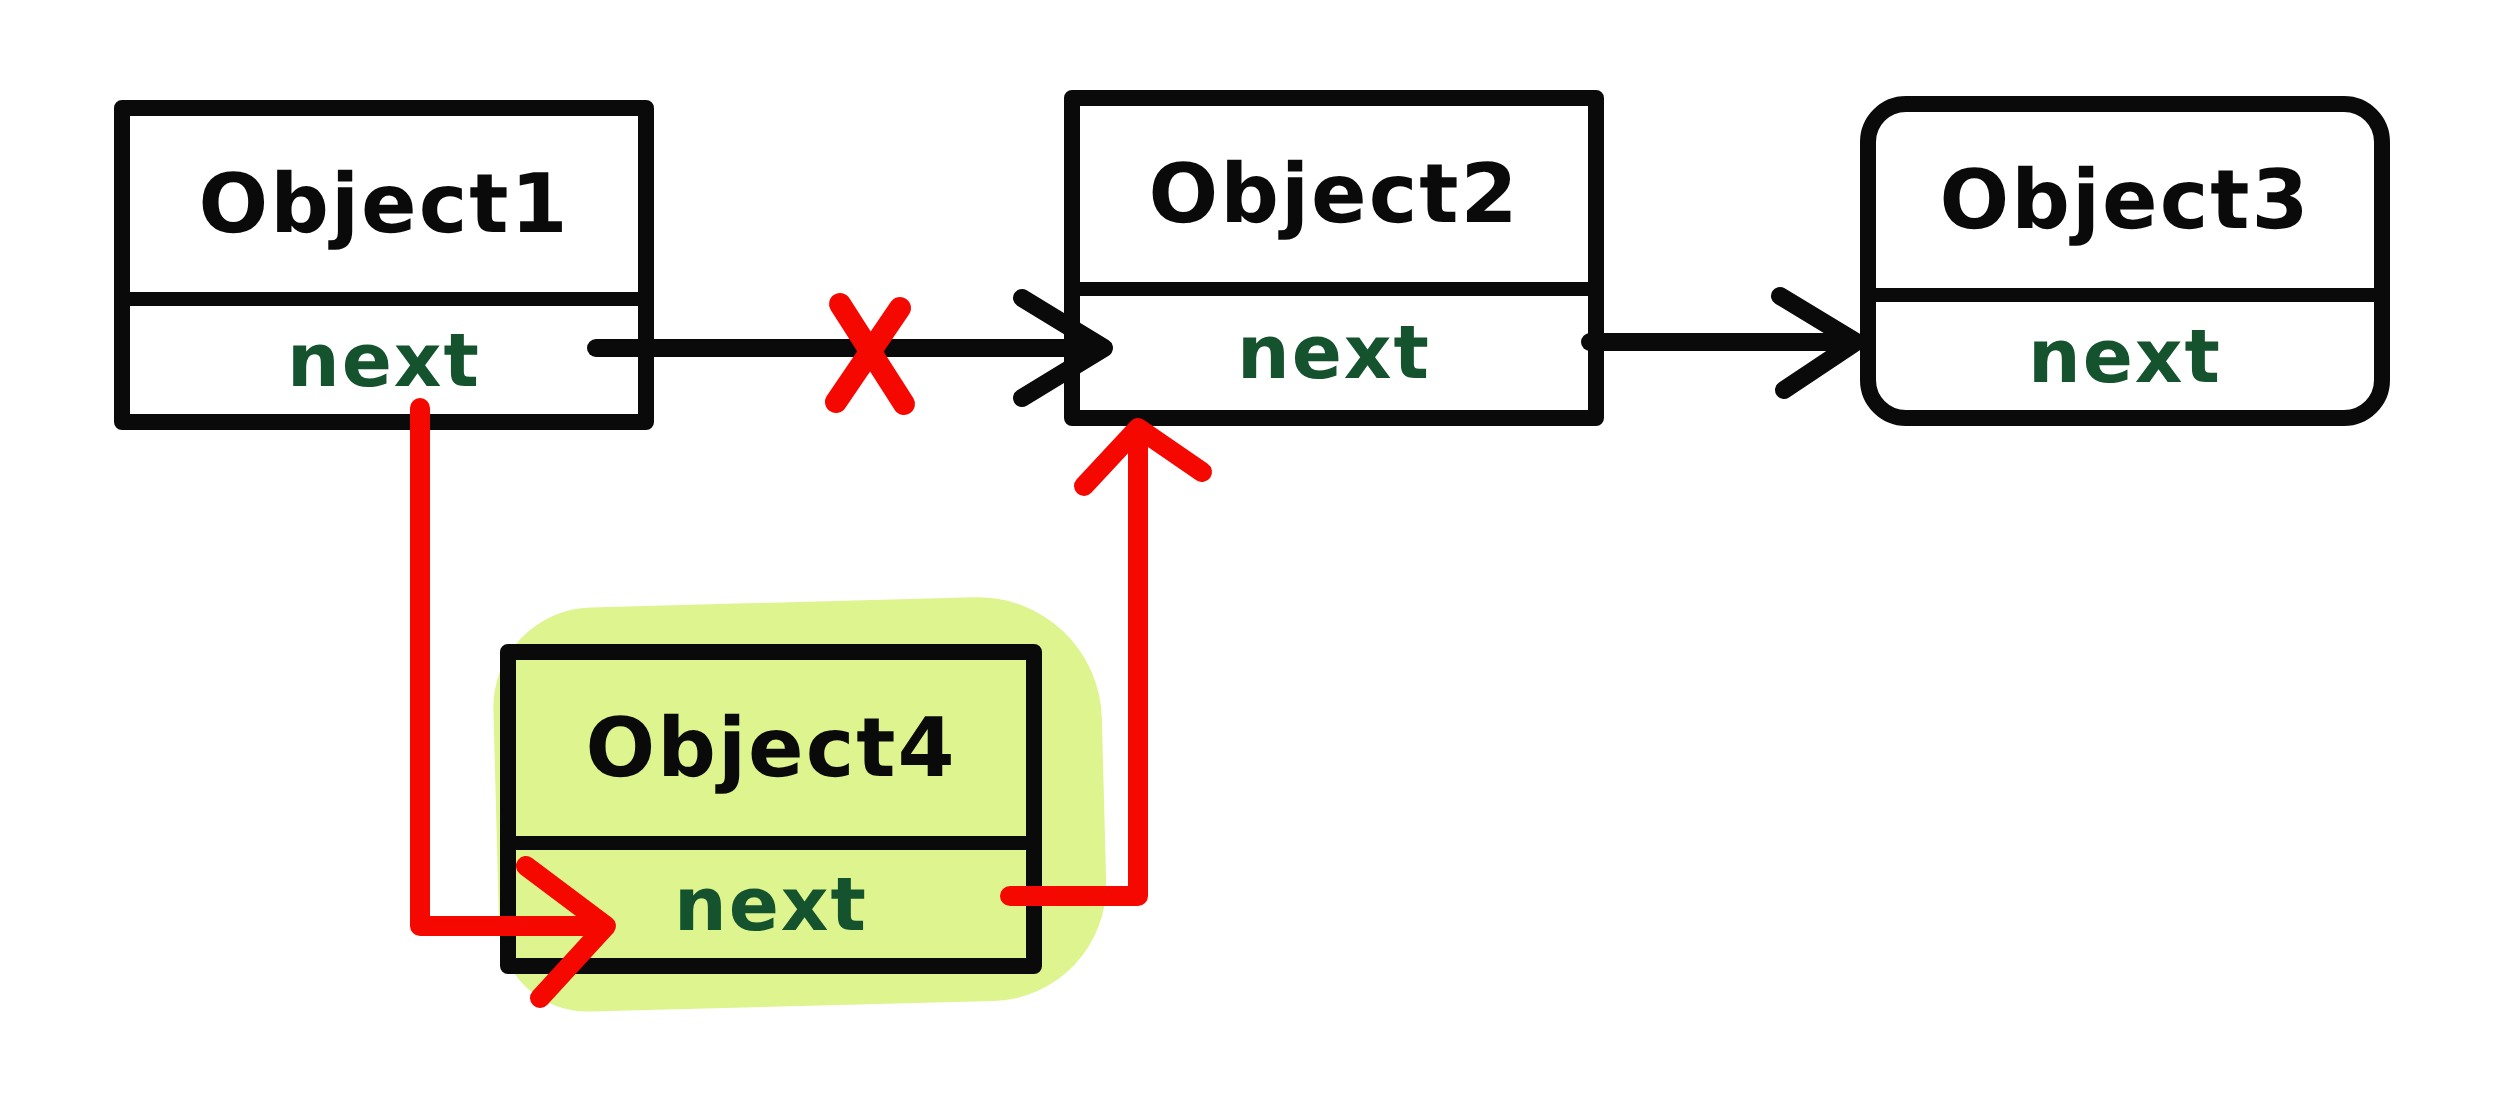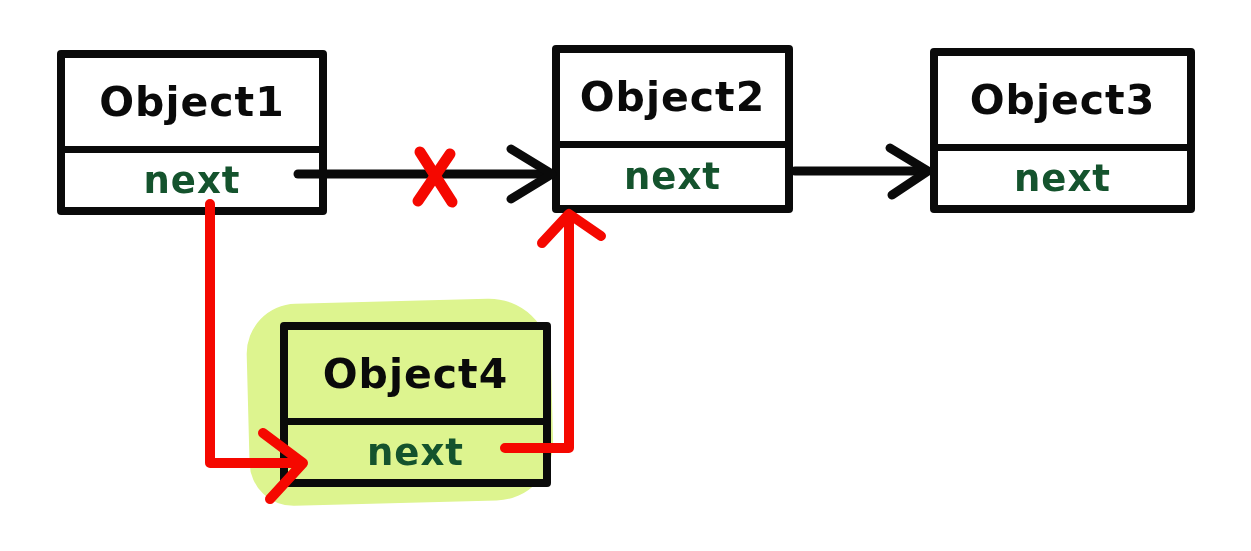--- a/index.html
+++ b/index.html
@@ -52,23 +52,23 @@
     flex: 1;
     display: flex;
     align-items: center;
     justify-content: center;
     font-size: 37px;
     font-weight: 700;
     letter-spacing: 1px;
     color: #14532d;
   }
   #node-object1 { left: 57px;  top: 50px;  width: 270px; height: 165px; }
-  #node-object2 { left: 552px; top: 45px;  width: 241px; height: 168px; }
-  #node-object3 { left: 930px; top: 48px;  width: 265px; height: 165px; }
-  #node-object4 { left: 280px; top: 322px; width: 271px; height: 165px; }
+  #node-object2 { left: 532px; top: 45px;  width: 270px; height: 168px; }
+  #node-object3 { left: 930px; top: 48px;  width: 265px; height: 165px; border-radius: 23px; }
+  #node-object4 { left: 250px; top: 322px; width: 271px; height: 165px; }
 
   svg.arrows {
     position: absolute;
     left: 0;
     top: 0;
     width: 1251px;
     height: 551px;
     z-index: 3;
     pointer-events: none;
   }

